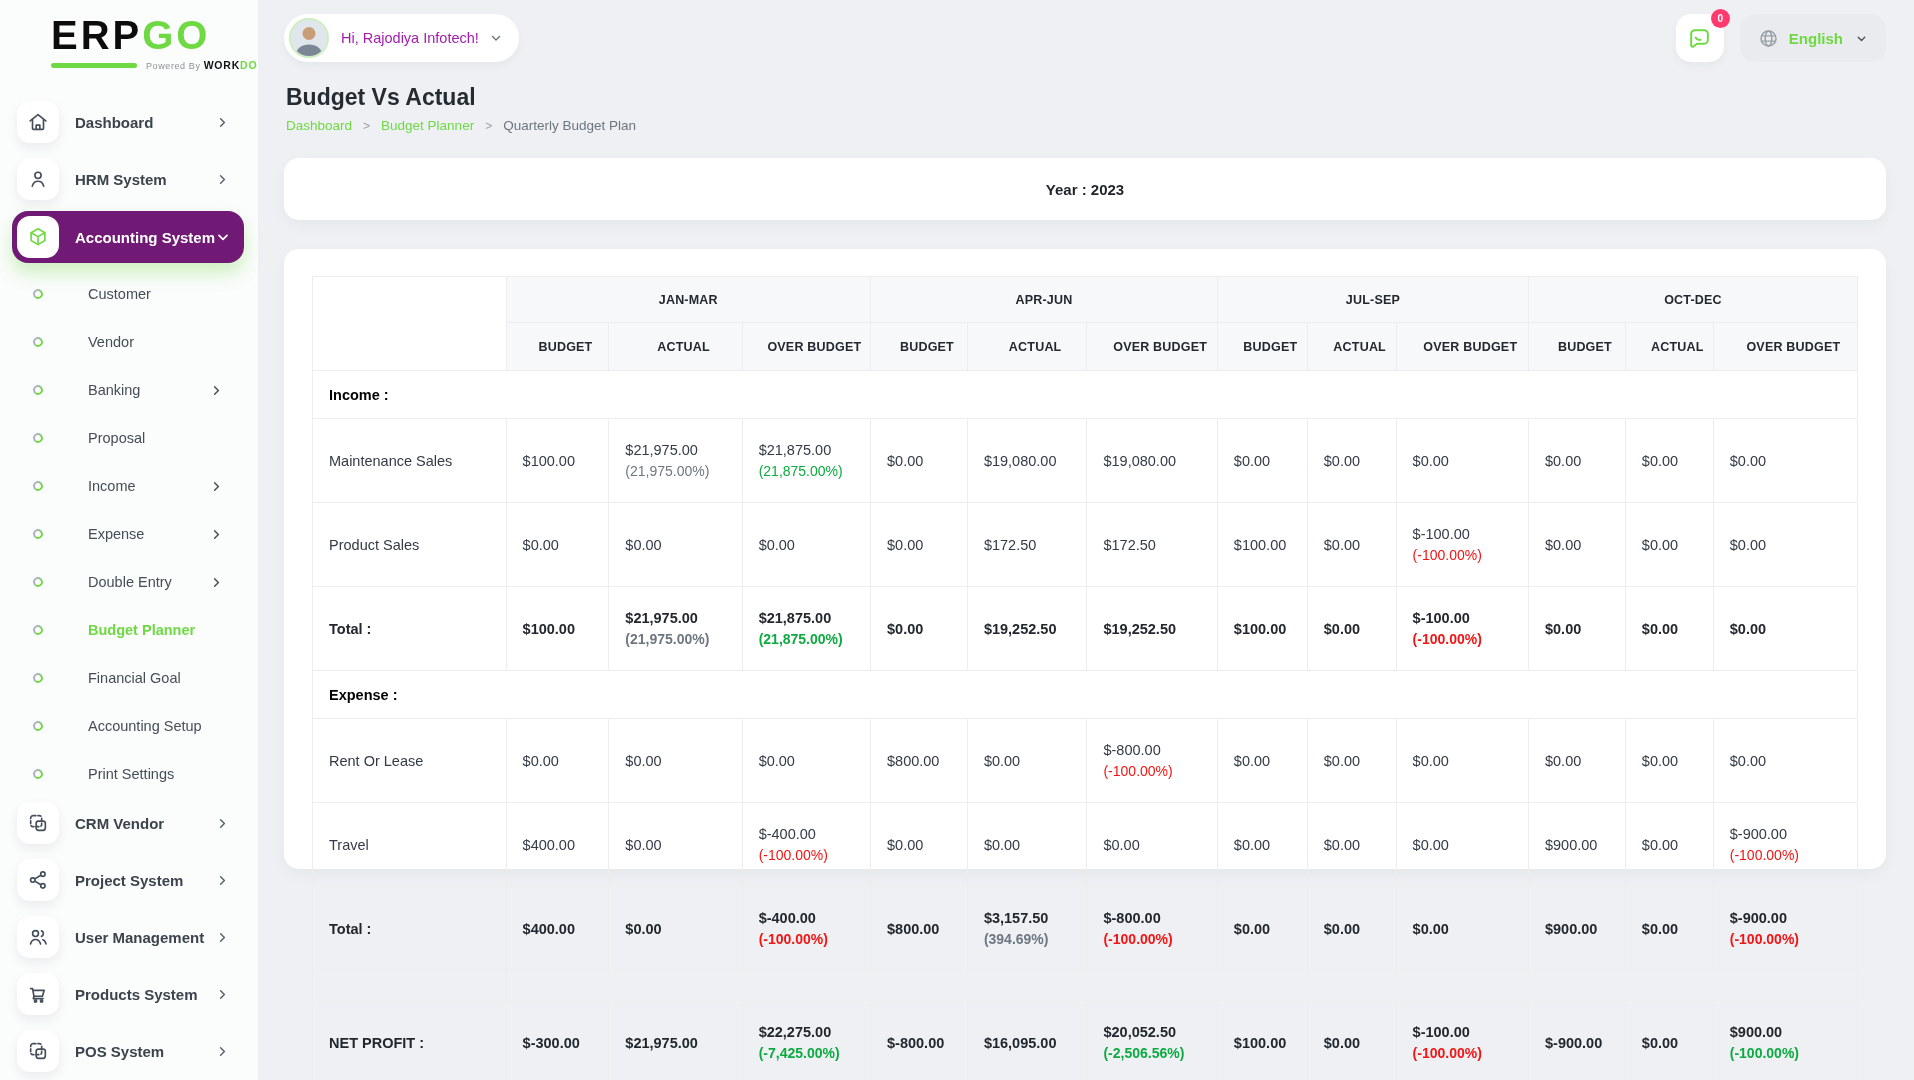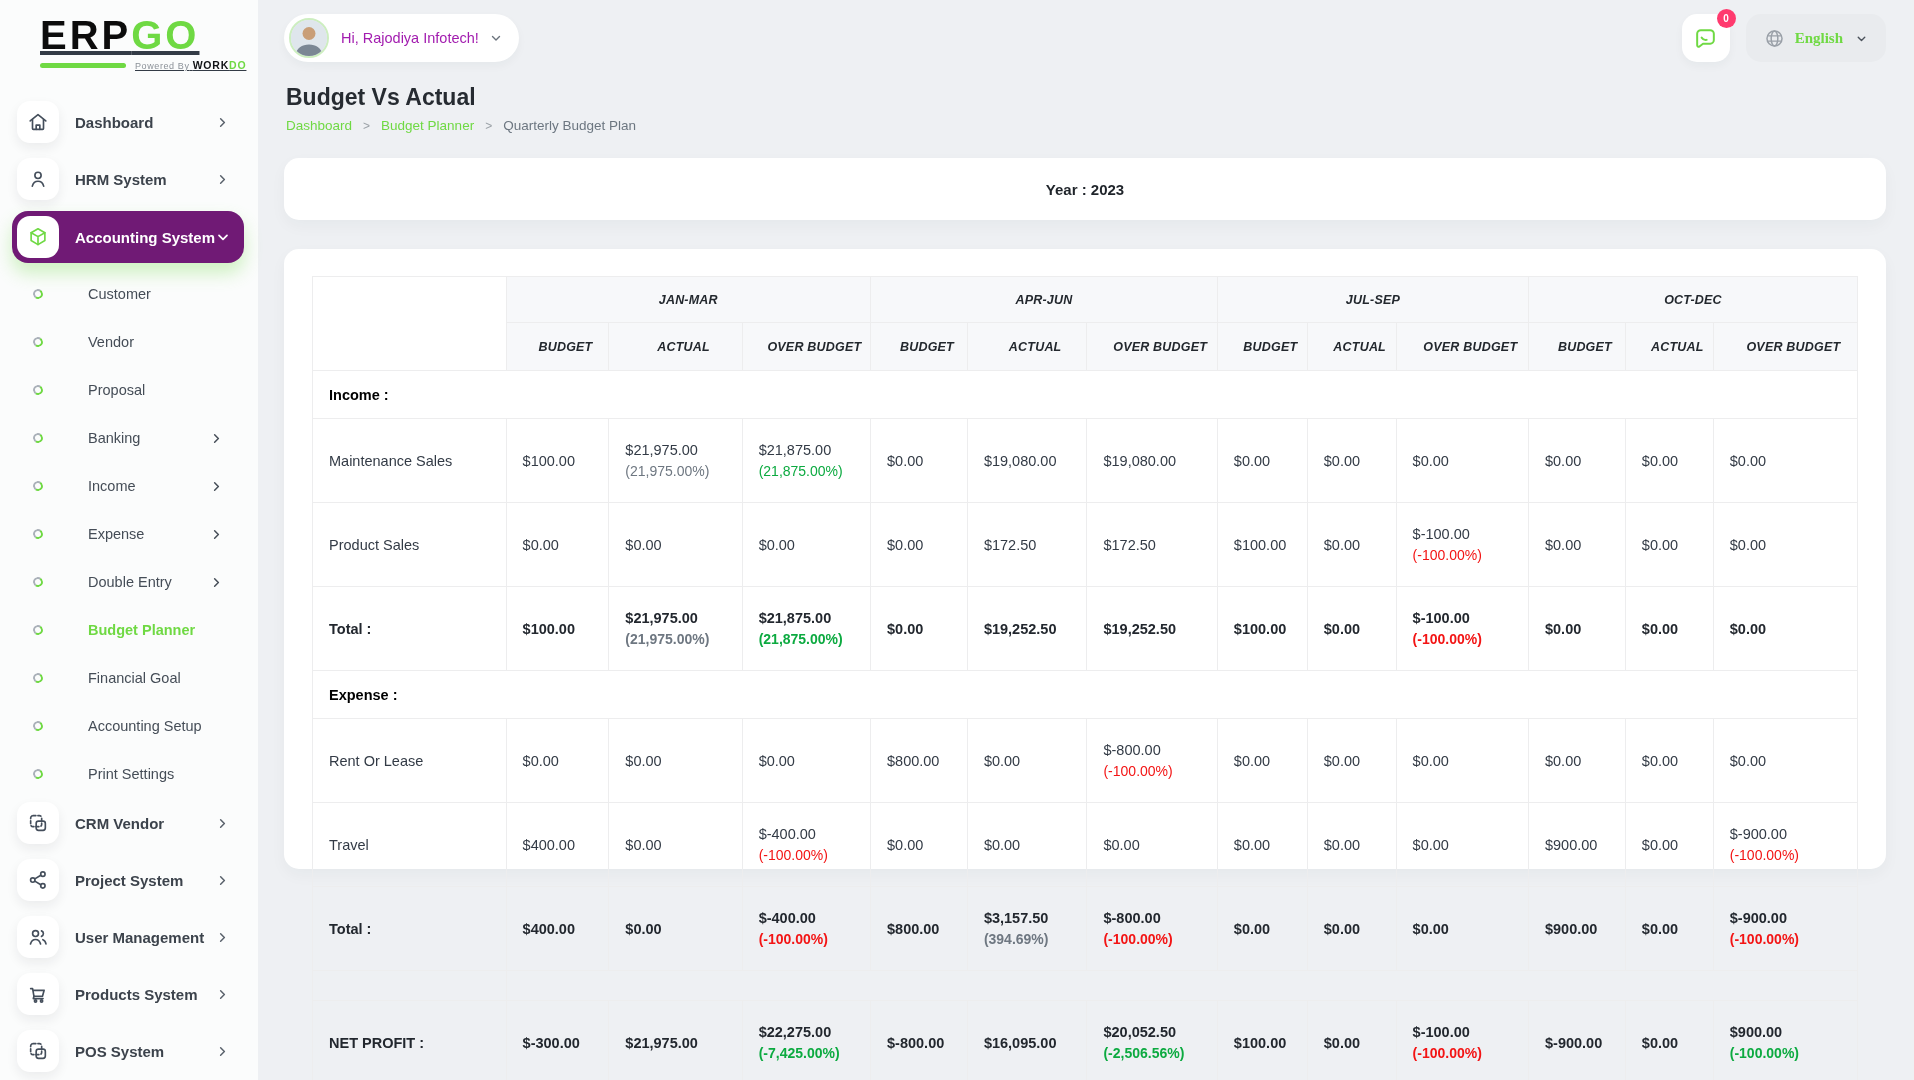--- a/index.html
+++ b/index.html
@@ -3,21 +3,21 @@
 <meta charset="utf-8">
 <style>
   * { box-sizing: border-box; margin: 0; padding: 0; }
   html,body { width:1914px; height:1080px; overflow:hidden; }
   body {
     font-family: "Liberation Sans", "DejaVu Sans", sans-serif;
     background:#eef0f3; color:#333b46;
   }
   
   .sidebar { position:fixed; left:0; top:0; width:258px; height:1080px; background:#fbfcfc; padding-top:14px; z-index:5; }
-  .logo { padding-left:40px; cursor:pointer;text-decoration:underline; }
+  .logo { padding-left:51px; cursor:pointer; }
   .logo-text { font-size:40px; font-weight:900; letter-spacing:3px; color:#0c0c0c; line-height:1.05; }
   .logo-text .go { color:#6fd943; }
   .powered { display:flex; align-items:center; gap:9px; margin-top:3px; }
   .powered .bar { width:86px; height:5px; border-radius:3px; background:#6fd943; }
   .powered .ptext { font-size:9px; color:#8b9198; letter-spacing:.6px; white-space:nowrap; }
   .powered .ptext b { font-size:10.5px; color:#101214; letter-spacing:.8px; }
   .powered .ptext b .do { color:#6fd943; }
   .nav { margin-top:26px; padding:0 14px 0 12px; }
   .nav-item { display:flex; align-items:center; height:50px; margin-bottom:7px; border-radius:16px; padding:0 14px 0 5px; cursor:pointer; }
   .icon-box { width:42px; height:42px; border-radius:13px; background:#fff; box-shadow:0 5px 12px rgba(25,35,45,.07); display:flex; align-items:center; justify-content:center; color:#444e5b; flex:none; }
@@ -35,37 +35,37 @@
   
   .main { margin-left:258px; padding:10px 28px 0 26px; }
   .topbar { display:flex; align-items:center; justify-content:space-between; height:56px; }
   .user-chip { display:inline-flex; align-items:center; background:#fff; border:none; border-radius:26px; height:48px; padding:0 16px 0 5px; cursor:pointer; box-shadow:0 4px 10px rgba(30,40,50,.04); font-family:inherit; }
   .avatar { width:40px; height:40px; border-radius:50%; border:2px solid #cdeec0; overflow:hidden; flex:none; background:#e9eef2; }
   .user-name { margin-left:12px; font-size:14.5px; color:#a21caf; }
   .user-chip .chev { margin-left:10px; color:#6a727c; }
   .topbar-right { display:flex; align-items:center; gap:16px; }
   .icon-btn { position:relative; width:48px; height:48px; border:none; border-radius:15px; background:#fff; display:flex; align-items:center; justify-content:center; color:#6fd943; cursor:pointer; box-shadow:0 4px 10px rgba(30,40,50,.04); }
   .badge { position:absolute; top:-5px; right:-6px; min-width:19px; height:19px; border-radius:50%; background:#ff3a6e; color:#fff; font-size:10px; font-weight:700; display:flex; align-items:center; justify-content:center; }
-  .lang-pill { display:flex; align-items:center; gap:10px; height:48px; border:none; border-radius:15px; background:#e9ebee; padding:0 18px; cursor:pointer; font-family:Liberation Serif, serif; }
+  .lang-pill { display:flex; align-items:center; gap:10px; height:48px; border:none; border-radius:15px; background:#e9ebee; padding:0 18px; cursor:pointer; font-family:Liberation Sans, sans-serif; }
   .lang-pill .globe { color:#9aa0a8; display:flex; }
   .lang-label { font-size:15px; font-weight:600; color:#6fd943; }
   .lang-pill .chev { color:#4b525b; margin-left:2px; }
   .page-title { margin:18px 0 7px 2px; font-size:23px; font-weight:700; color:#262b31; }
   .breadcrumb { font-size:13.5px; margin-left:2px; display:flex; align-items:center; }
   .bc-link { color:#6fd943; cursor:pointer; text-decoration:none; }
   .bc-sep { color:#9aa0a6; margin:0 11px; font-size:12px; }
   .bc-current { color:#6c7680; }
   .card { background:#fff; border-radius:15px; box-shadow:0 6px 16px rgba(30,40,50,.04); }
   .year-card { margin-top:25px; height:62px; display:flex; align-items:center; justify-content:center; }
   .year-label { font-size:15px; font-weight:700; color:#1f242a; }
   .table-card { margin-top:29px; padding:27px 28px; height:620px; }
   
   table { width:100%; border-collapse:collapse; table-layout:fixed; }
   th, td { border:1px solid #ededee; }
-  thead th { background:#f7f8fa; font-size:12.5px; font-weight:700; color:#23282e; letter-spacing:.2px;font-style:italic; }
+  thead th { background:#f7f8fa; font-size:12.5px; font-weight:700; color:#23282e; letter-spacing:.2px; }
   thead .qrow th { height:46px; text-align:center; }
   thead .subrow th { height:48px; text-align:center; padding-left:16px; }
   thead th.blank { background:#fff; }
   td { font-size:14.5px; color:#333b46; padding:8px 8px 8px 16px; vertical-align:middle; text-align:left; }
   tr.section-row { height:48px; }
   tr.section-row td { font-weight:700; color:#000000; }
   tr.data-row { height:84px; }
   tr.total-row { height:84px; }
   tr.total-row td { font-weight:700; color:#22272e; }
   .pct { display:block; margin-top:5px; font-size:14px; font-weight:400; }
@@ -133,30 +133,30 @@
       <div class="sub-item">
         <span class="bullet"></span>
         <span class="sub-label">Customer</span>
       </div>
       <div class="sub-item">
         <span class="bullet"></span>
         <span class="sub-label">Vendor</span>
       </div>
       <div class="sub-item">
         <span class="bullet"></span>
+        <span class="sub-label">Banking</span>
+        <span class="chev">
+          <svg width="15" height="15" viewBox="0 0 24 24" fill="none" stroke="currentColor" stroke-width="2.4" stroke-linecap="round" stroke-linejoin="round">
+            <path d="M9 6l6 6-6 6"></path>
+          </svg>
+        </span>
+      </div>
+      <div class="sub-item">
+        <span class="bullet"></span>
         <span class="sub-label">Proposal</span>
-      </div>
-      <div class="sub-item">
-        <span class="bullet"></span>
-        <span class="sub-label">Banking</span>
-        <span class="chev">
-          <svg width="15" height="15" viewBox="0 0 24 24" fill="none" stroke="currentColor" stroke-width="2.4" stroke-linecap="round" stroke-linejoin="round">
-            <path d="M9 6l6 6-6 6"></path>
-          </svg>
-        </span>
       </div>
       <div class="sub-item">
         <span class="bullet"></span>
         <span class="sub-label">Income</span>
         <span class="chev">
           <svg width="15" height="15" viewBox="0 0 24 24" fill="none" stroke="currentColor" stroke-width="2.4" stroke-linecap="round" stroke-linejoin="round">
             <path d="M9 6l6 6-6 6"></path>
           </svg>
         </span>
       </div>

